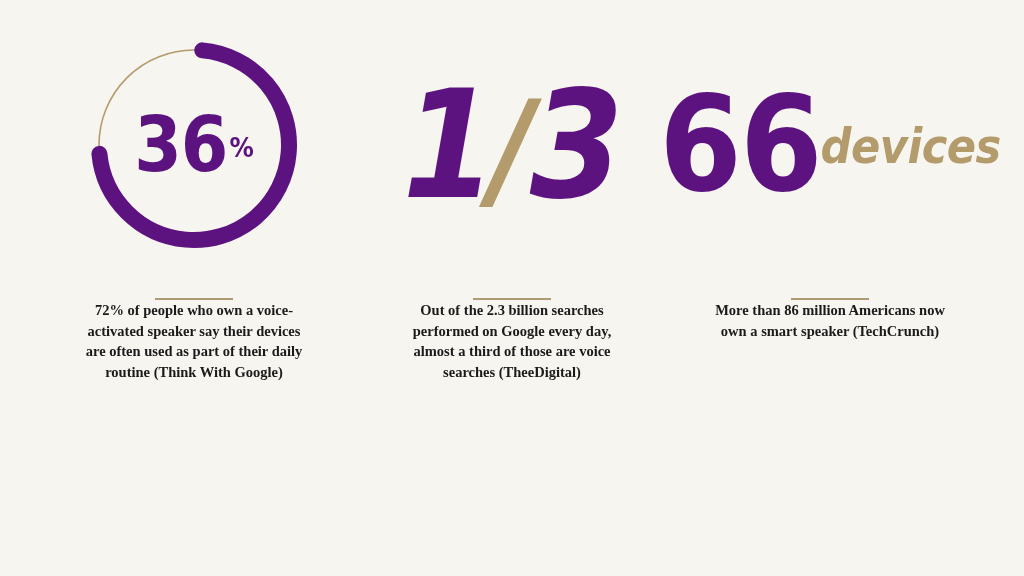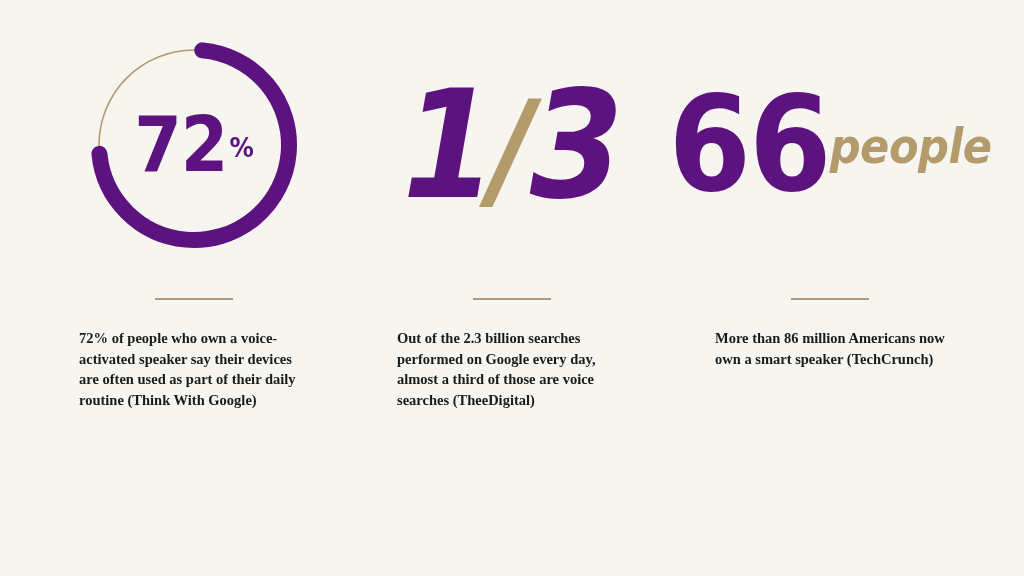--- a/index.html
+++ b/index.html
@@ -152,23 +152,22 @@
   
   .divider {
     width: 78px;
     height: 2px;
     background: #ad9a76;
     margin-top: 8px;
   }
 
   
   .caption {
-    margin-top: 28px;
     width: 230px;
-    text-align: left;
+    text-align: center;
     font-family: "Liberation Serif", "DejaVu Serif", serif;
     font-weight: bold;
     font-size: 14.5px;
     line-height: 1.42;
     color: #1a1a1a;
   }
 </style>
 </head>
 <body>
 
@@ -176,21 +175,21 @@
   <div class="columns">
 
     <div class="stat-col col-donut">
       <div class="visual">
         <div class="donut-wrap">
           <svg class="donut-svg" viewBox="0 0 224 224">
             <circle cx="112" cy="112" r="95" fill="none" stroke="#b49b6c" stroke-width="1.6"></circle>
             <circle cx="112" cy="112" r="95" fill="none" stroke="#5c1380" stroke-width="16" stroke-linecap="round" stroke-dasharray="429.8 167.1" transform="rotate(-85 112 112)"></circle>
           </svg>
           <div class="donut-center">
-            <span class="donut-value">72</span>
+            <span class="donut-value">36</span>
             <span class="donut-unit">%</span>
           </div>
         </div>
       </div>
       <div class="divider"></div>
       <div class="caption">72% of people who own a voice-activated speaker say their devices are often used as part of their daily routine (Think With Google)</div>
     </div>
 
     <div class="stat-col col-fraction">
       <div class="visual">
@@ -201,21 +200,21 @@
         </div>
       </div>
       <div class="divider"></div>
       <div class="caption">Out of the 2.3 billion searches performed on Google every day, almost a third of those are voice searches (TheeDigital)</div>
     </div>
 
     <div class="stat-col col-bignum">
       <div class="visual">
         <div class="bignum-block">
           <span class="bignum">66</span>
-          <span class="bignum-suffix">people</span>
+          <span class="bignum-suffix">devices</span>
         </div>
       </div>
       <div class="divider"></div>
       <div class="caption">More than 86 million Americans now own a smart speaker (TechCrunch)</div>
     </div>
 
   </div>
 </div>
 
 </body></html>

